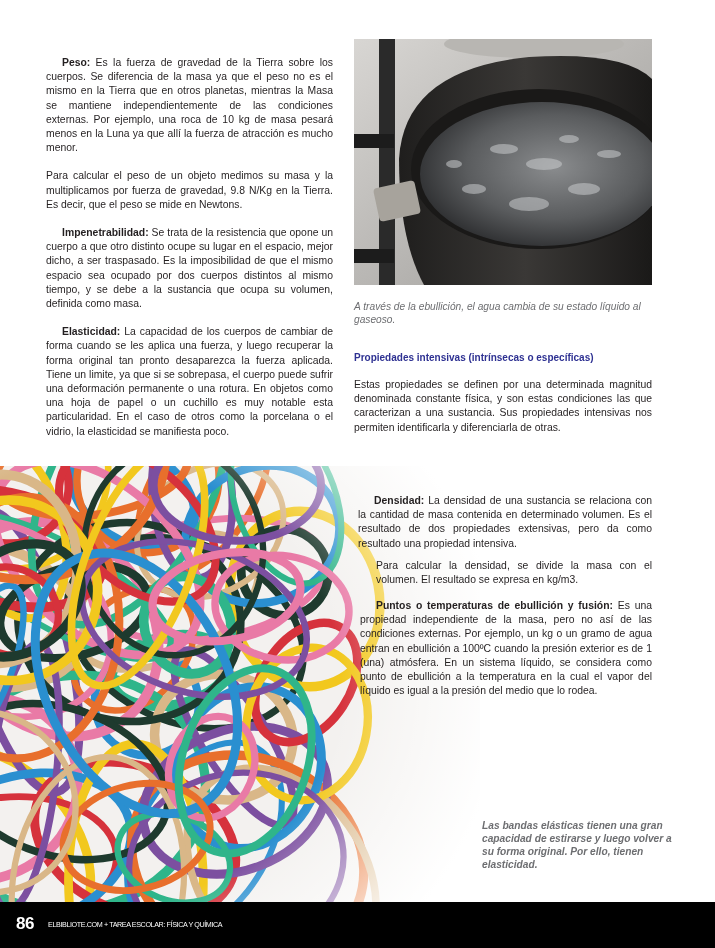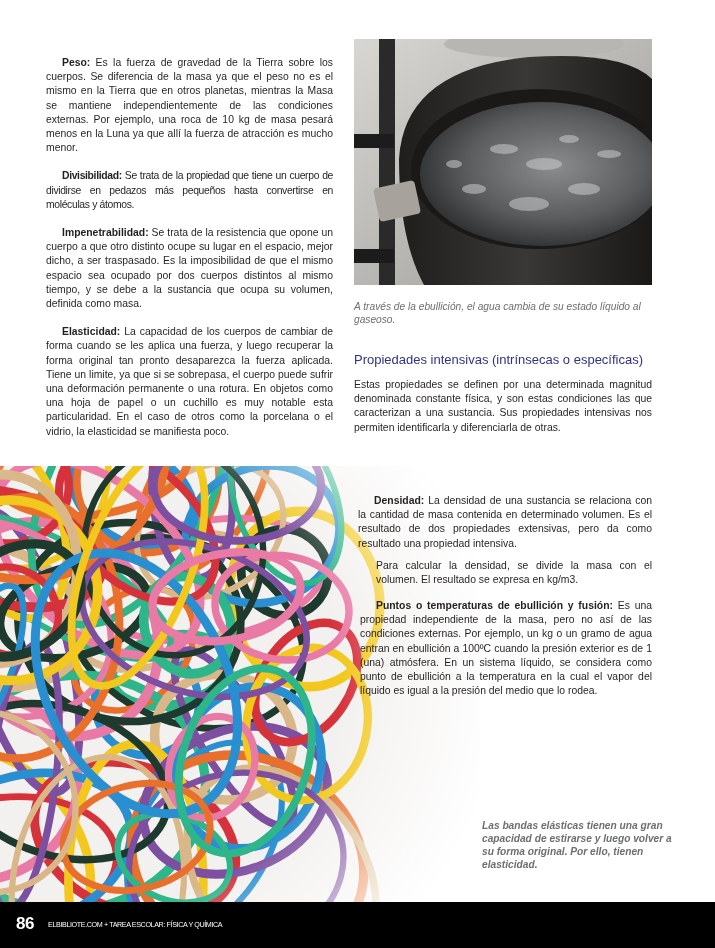--- a/index.html
+++ b/index.html
@@ -14,21 +14,21 @@
   .col-left { position: absolute; left: 46px; top: 56px; width: 287px; }
   .col-left p { margin: 0 0 14px 0; }
   .photo-pot {
     position: absolute; left: 354px; top: 39px; width: 298px; height: 246px;
     overflow: hidden; background: #2b2a2a;
   }
   .caption { font-style: italic; color: #6d6e71; font-size: 10.2px; line-height: 13px; }
   .cap-pot { position: absolute; left: 354px; top: 300px; width: 290px; }
   .heading {
     position: absolute; left: 354px; top: 352px; width: 310px;
-    color: #2e3192; font-weight: normal; font-size: 13px;
+    color: #2e3192; font-weight: bold; font-size: 10px;
   }
   .col-right { position: absolute; left: 354px; top: 378px; width: 298px; }
   .col-right p { margin: 0 0 14px 0; }
   .ind1 { position: absolute; left: 358px; top: 494px; width: 294px; }
   .ind2 { position: absolute; left: 376px; top: 559px; width: 276px; }
   .ind3 { position: absolute; left: 360px; top: 599px; width: 292px; }
   .rb-wrap { position: absolute; left: 0; top: 466px; width: 480px; height: 436px; overflow: hidden; }
   .cap-rb { position: absolute; left: 482px; top: 819px; width: 190px; font-weight: bold; }
   .footer {
     position: absolute; left: 0; top: 902px; width: 715px; height: 46px;
@@ -36,21 +36,21 @@
   }
   .page-num { position: absolute; left: 16px; top: 12px; font-size: 17px; font-weight: bold; letter-spacing: -0.5px; }
   .footer-text { position: absolute; left: 48px; top: 18px; font-size: 7.2px; letter-spacing: -0.4px; text-transform: uppercase; }
   .footer-text .brand { font-weight: normal; }
 </style>
 </head>
 <body>
 
 <div class="col-left txt">
   <p><b>Peso:</b><span> Es la fuerza de gravedad de la Tierra sobre los cuerpos. Se diferencia de la masa ya que el peso no es el mismo en la Tierra que en otros planetas, mientras la Masa se mantiene independientemente de las condiciones externas. Por ejemplo, una roca de 10 kg de masa pesará menos en la Luna ya que allí la fuerza de atracción es mucho menor.</span></p>
-  <p style="letter-spacing:-0.35px;"><b>Divisibilidad:</b><span> Se trata de la propiedad que tiene un cuerpo de dividirse en pedazos más pequeños hasta convertirse en moléculas y átomos.</span></p>
+  <p><span>Para calcular el peso de un objeto medimos su masa y la multiplicamos por fuerza de gravedad, 9.8 N/Kg en la Tierra. Es decir, que el peso se mide en Newtons.</span></p>
   <p><b>Impenetrabilidad:</b><span> Se trata de la resistencia que opone un cuerpo a que otro distinto ocupe su lugar en el espacio, mejor dicho, a ser traspasado. Es la imposibilidad de que el mismo espacio sea ocupado por dos cuerpos distintos al mismo tiempo, y se debe a la sustancia que ocupa su volumen, definida como masa.</span></p>
   <p><b>Elasticidad:</b><span> La capacidad de los cuerpos de cambiar de forma cuando se les aplica una fuerza, y luego recuperar la forma original tan pronto desaparezca la fuerza aplicada. Tiene un limite, ya que si se sobrepasa, el cuerpo puede sufrir una deformación permanente o una rotura. En objetos como una hoja de papel o un cuchillo es muy notable esta particularidad. En el caso de otros como la porcelana o el vidrio, la elasticidad se manifiesta poco.</span></p>
 </div>
 
 <div class="photo-pot">
   <svg width="298" height="246" viewBox="0 0 298 246">
     <defs>
       <linearGradient id="stove" x1="0" y1="0" x2="1" y2="1">
         <stop offset="0" stop-color="#d8d6d3"></stop>
         <stop offset="1" stop-color="#9a9895"></stop>

